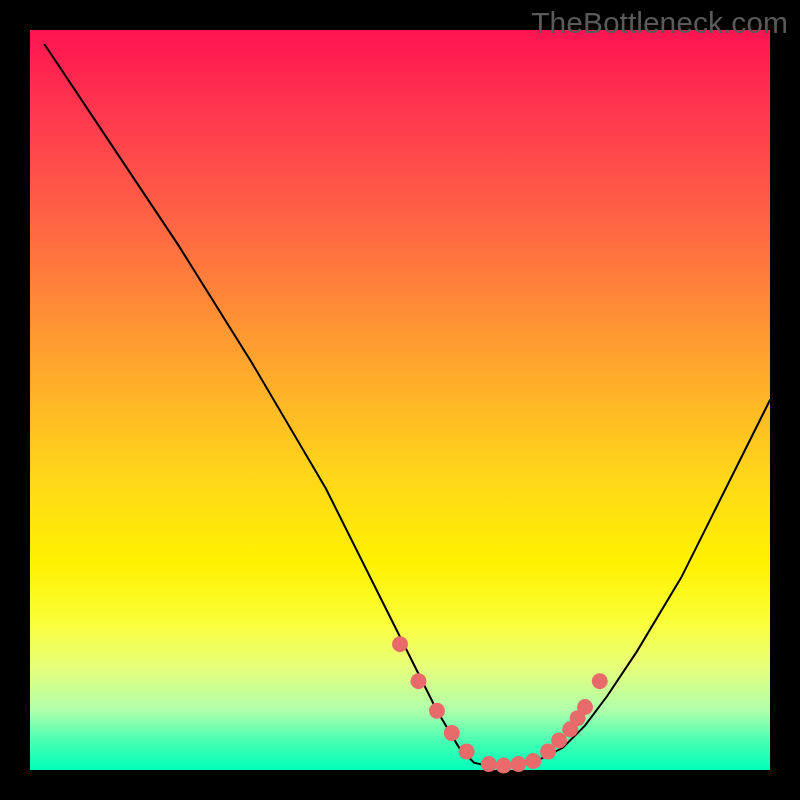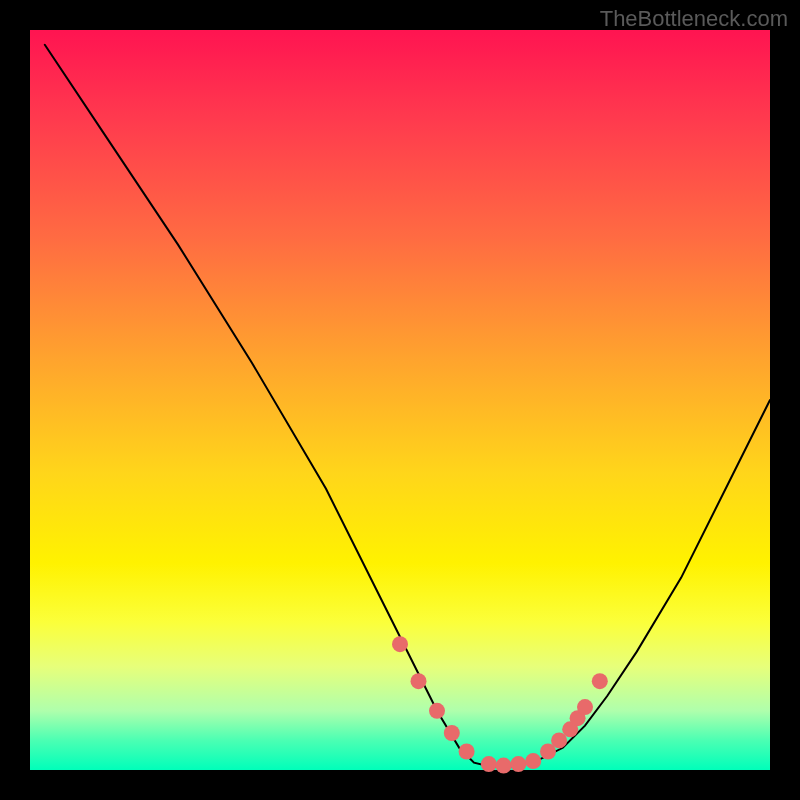--- a/index.html
+++ b/index.html
@@ -9,21 +9,21 @@
     height: 800px;
     background: #000;
     position: relative;
     font-family: Arial, sans-serif;
   }
   .watermark {
     position: absolute;
     top: 6px;
     right: 12px;
     color: #5a5a5a;
-    font-size: 22px;
+    font-size: 30px;
     font-weight: 500;
     z-index: 10;
   }
   .plot-area {
     position: absolute;
     top: 30px;
     left: 30px;
     width: 740px;
     height: 740px;
     background: linear-gradient(to bottom,

